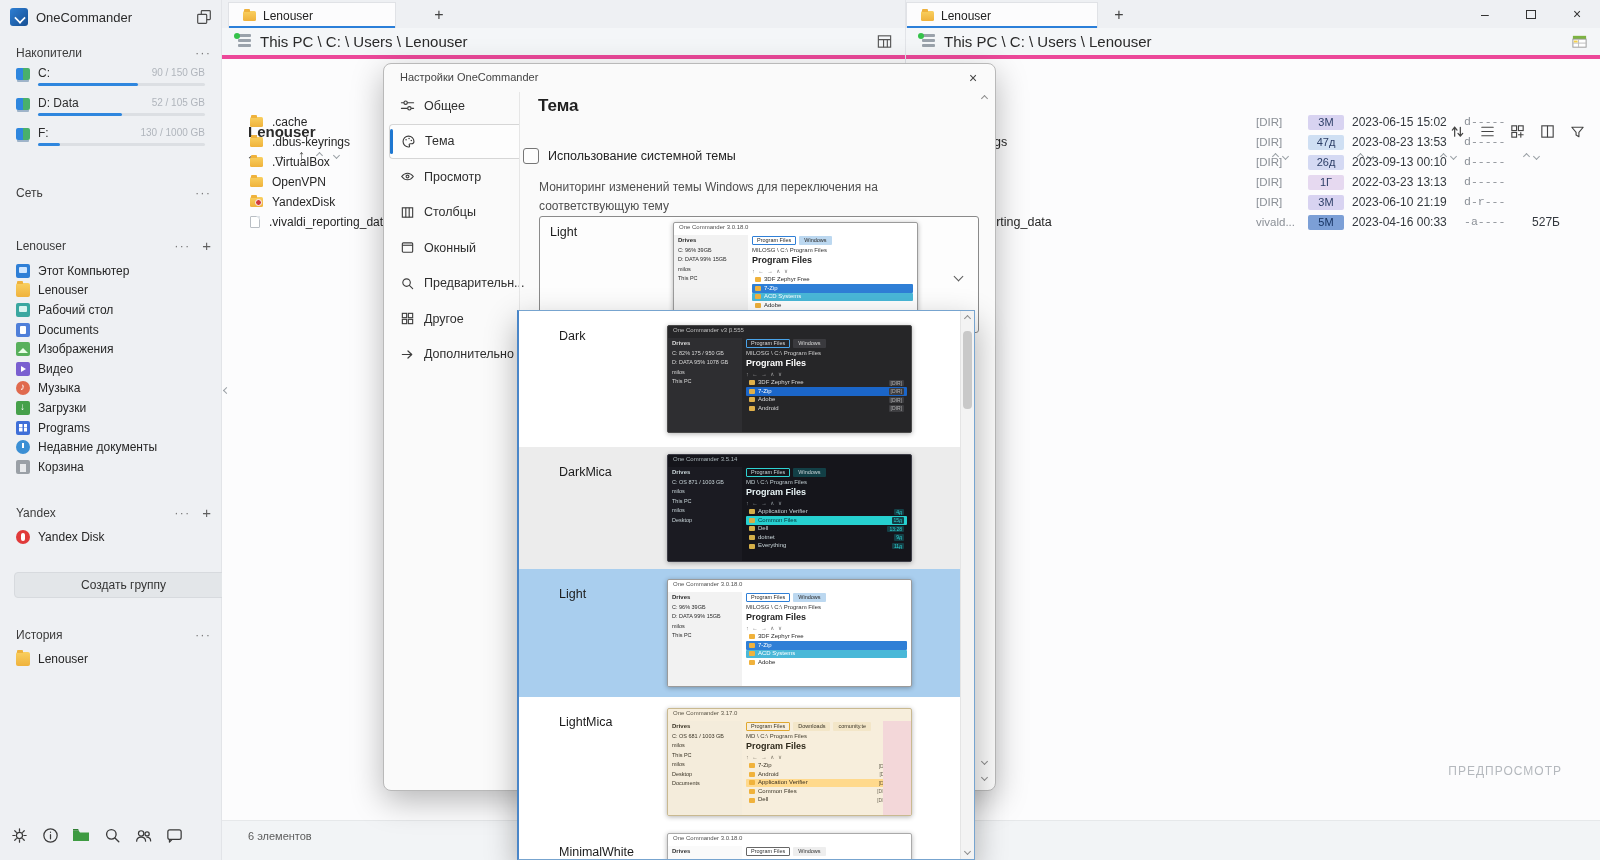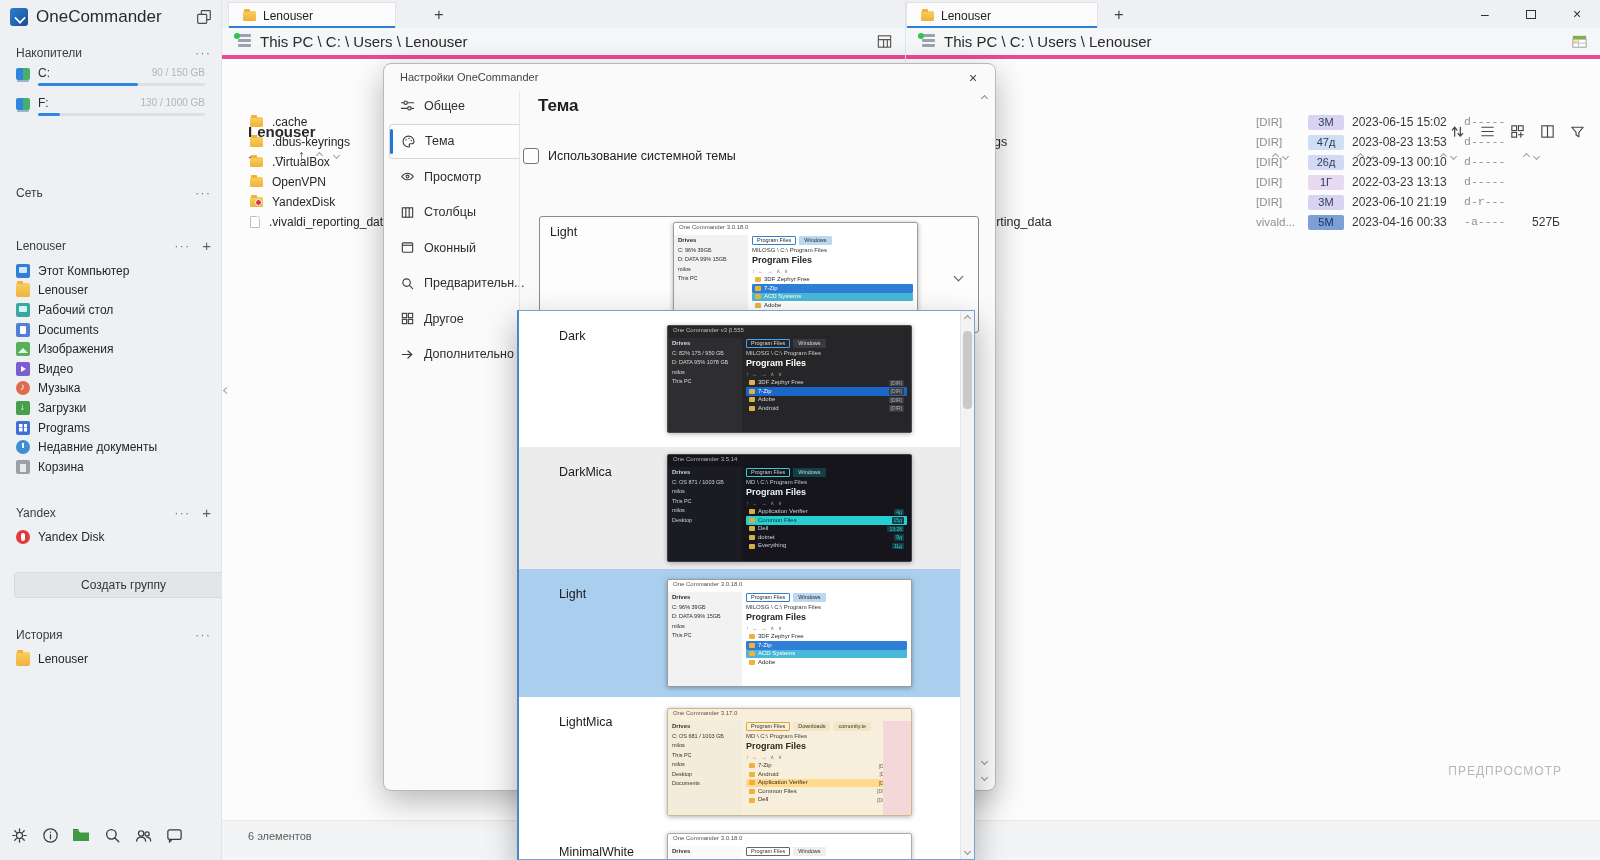--- a/index.html
+++ b/index.html
@@ -7,21 +7,21 @@
 body{font-family:"Liberation Sans","DejaVu Sans",sans-serif;background:#eef0f3;color:#1e1e1e;overflow:hidden;font-size:12px}
 #root{position:relative;width:1600px;height:860px;overflow:hidden}
 .abs{position:absolute}
 svg{display:block}
 
 
 #sidebar{position:absolute;left:0;top:0;width:222px;height:860px;background:#eef0f3;border-right:1px solid #e2e4e8}
 .sb-top{position:absolute;left:10px;top:6px;right:8px;height:22px;display:flex;align-items:center;gap:8px}
 .logo{width:18px;height:18px;border-radius:3px;background:linear-gradient(135deg,#2d7fd4,#174f92);position:relative;flex:none}
 .logo::after{content:"";position:absolute;left:5px;top:5px;width:8px;height:8px;border-left:2px solid #fff;border-bottom:2px solid #fff;transform:rotate(-45deg) scale(.8)}
-.app-title{font-size:17px;color:#2a2a2a}
+.app-title{font-size:13px;color:#2a2a2a}
 .sb-top-ic{margin-left:auto;cursor:pointer}
 .sec-h{position:absolute;left:16px;right:10px;height:18px;display:flex;align-items:center;font-size:12px;color:#3c3c3c}
 .sec-h .dots{margin-left:auto;background:none;border:none;color:#7c7c7c;font-size:13px;letter-spacing:1px;cursor:pointer;line-height:10px}
 .sec-h .plus{background:none;border:none;color:#5f5f5f;font-size:15px;cursor:pointer;margin-left:12px;line-height:12px}
 .drive{position:relative;height:30px}
 .ic{width:14px;height:14px;border-radius:2px;flex:none;position:relative}
 .ic-drive{position:absolute;left:16px;top:2px;width:14px;height:12px;border-radius:2px;background:linear-gradient(90deg,#2e86de 50%,#48b06c 50%);box-shadow:0 3px 0 -1px #9fb4c9}
 .d-name{position:absolute;left:38px;top:0;font-size:12px;color:#2d2d2d}
 .d-usage{position:absolute;right:16px;top:1px;font-size:10px;color:#b0b5bc}
 .d-bar{position:absolute;left:38px;right:16px;top:17px;height:3px;border-radius:2px;background:#dcdfe3}
@@ -180,20 +180,28 @@
       <span>Накопители</span>
       <button class="dots">···</button>
     </div>
     <div id="drive-list" class="abs" style="left:0;right:0;top:66px">
         <div class="drive">
           <span class="ic-drive"></span>
           <span class="d-name">C:</span>
           <span class="d-usage">90 / 150 GB</span>
           <div class="d-bar">
             <div class="d-fill" style="width: 60%;"></div>
+          </div>
+        </div>
+        <div class="drive">
+          <span class="ic-drive"></span>
+          <span class="d-name">D:  Data</span>
+          <span class="d-usage">52 / 105 GB</span>
+          <div class="d-bar">
+            <div class="d-fill" style="width: 50%;"></div>
           </div>
         </div>
         <div class="drive">
           <span class="ic-drive"></span>
           <span class="d-name">F:</span>
           <span class="d-usage">130 / 1000 GB</span>
           <div class="d-bar">
             <div class="d-fill" style="width: 13%;"></div>
           </div>
         </div>
@@ -604,20 +612,21 @@
           </span>
           <span class="nav-l">Дополнительно</span>
         </div>
       </nav>
     <div class="dlg-content">
       <div class="dlg-h">Тема</div>
       <div class="cb-row">
         <span class="cbox"></span>
         <span class="cb-lbl">Использование системной темы</span>
       </div>
+      <div class="dlg-desc">Мониторинг изменений темы Windows для переключения на соответствующую тему</div>
       <div class="combo">
         <span class="combo-label">Light</span>
         <span id="combo-preview" class="abs" style="left:133px;top:5px">
             <div class="tp" style="background: rgb(255, 255, 255); color: rgb(42, 42, 42); border-color: rgb(155, 155, 155);">
               <div class="tp-tb" style="color: rgb(58, 58, 58);">One Commander 3.0.18.0</div>
               <div class="tp-body">
                 <div class="tp-side" style="background: rgb(242, 242, 242);">
                   <div class="tp-srow hd">Drives</div>
                   <div class="tp-srow">C:  96%   39GБ</div>
                   <div class="tp-srow">D:  DATA  99%   15GБ</div>

